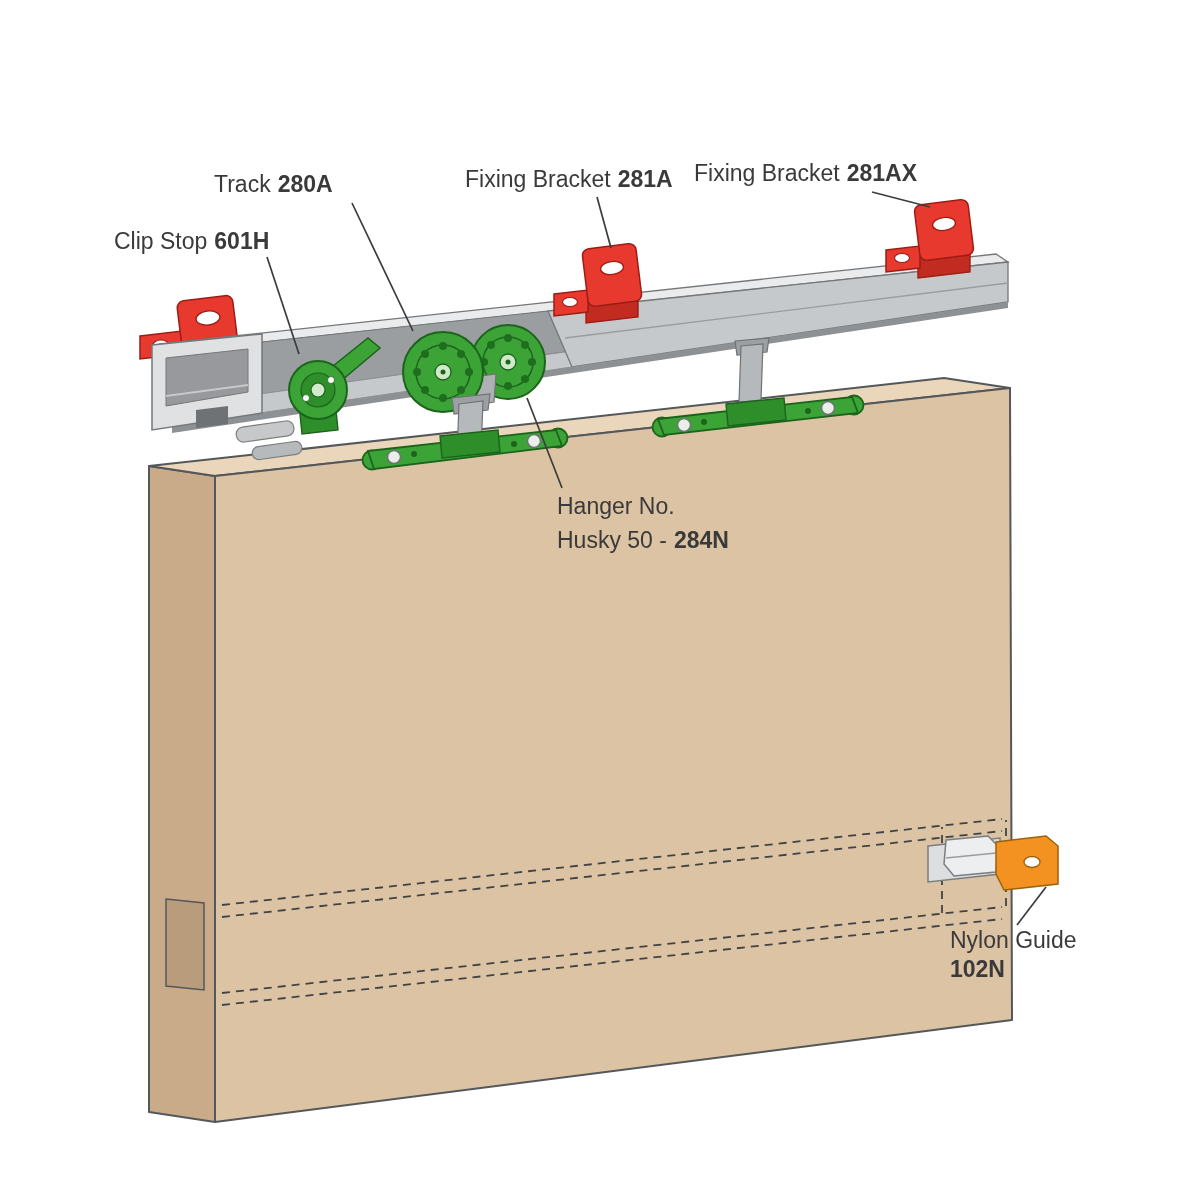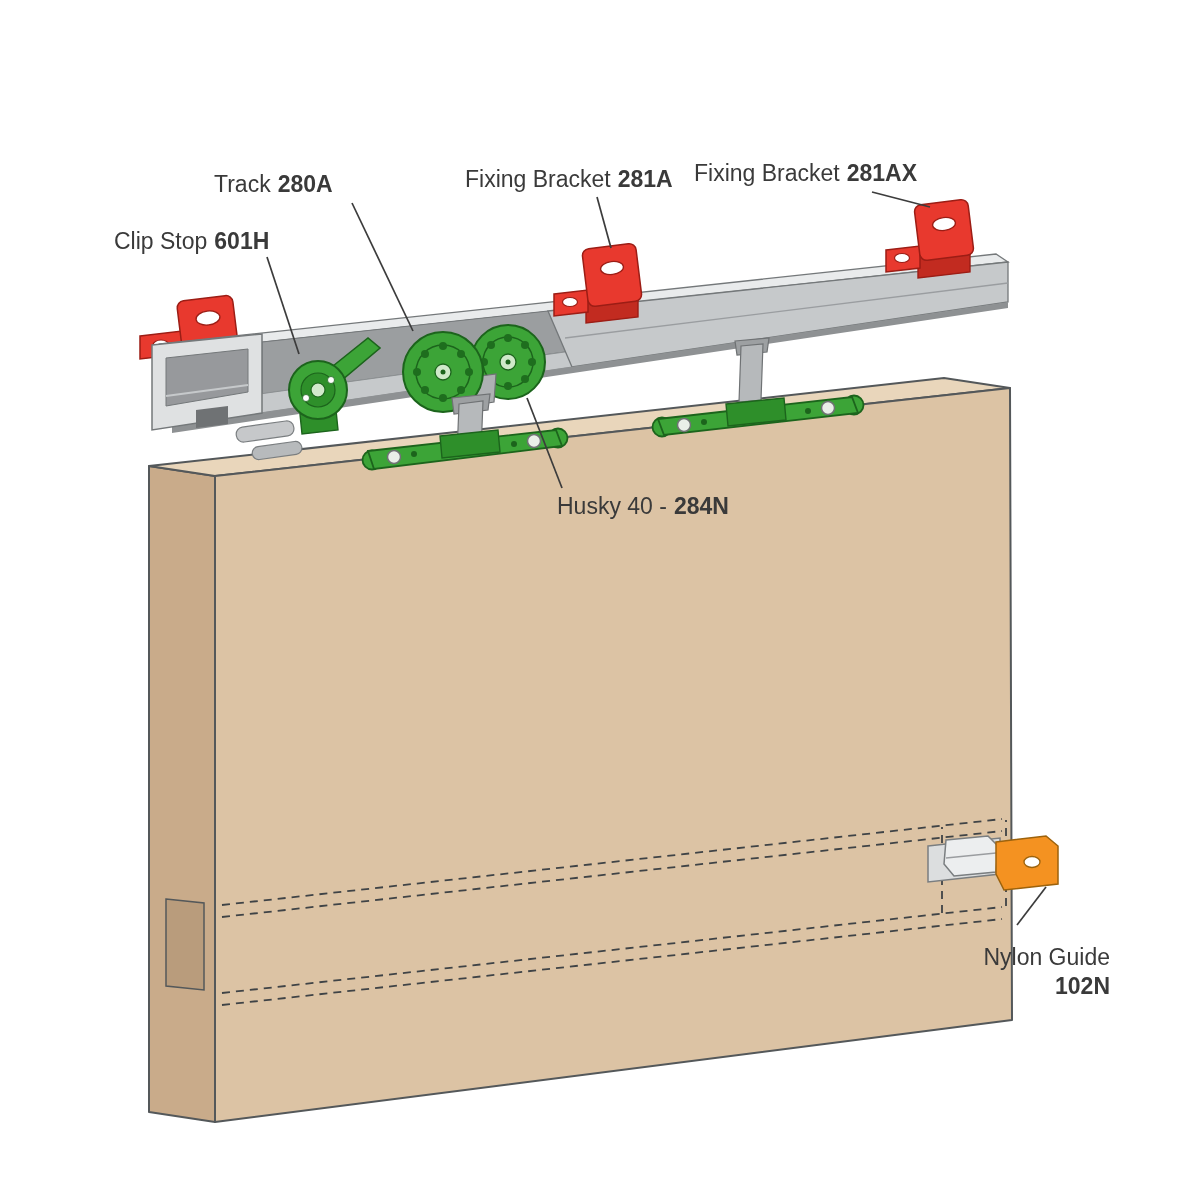--- a/index.html
+++ b/index.html
@@ -10,21 +10,21 @@
   svg{position:absolute;left:0;top:0;}
   .lbl{
     position:absolute;
     font-size:23px;
     line-height:1.25;
     color:#3a3a3a;
     white-space:nowrap;
   }
   .code{font-weight:bold;margin-left:7px;}
   .code-block{font-weight:bold;}
-  .nylon{width:160px;text-align:right;white-space:normal;margin-top:17px;}
+  .nylon{width:160px;text-align:left;white-space:normal;}
   .hanger-block div{line-height:34px;}
 </style>
 </head>
 <body>
 
 <div class="canvas">
 
 <svg width="1200" height="1200" viewBox="0 0 1200 1200">
 
   <g>
@@ -190,22 +190,23 @@
 
   <div class="lbl" style="left:686px;top:159px;margin-left:8px;">
     <span>Fixing Bracket</span><span class="code">281AX</span>
   </div>
 
   <div class="lbl" style="left:114px;top:227px;">
     <span>Clip Stop</span><span class="code">601H</span>
   </div>
 
   <div class="lbl hanger-block" style="left:557px;top:489px;">
+    <div>Hanger No.</div>
     <div>
-      <span>Husky 40 -</span><span class="code">284N</span>
+      <span>Husky 50 -</span><span class="code">284N</span>
     </div>
   </div>
 
   <div class="lbl nylon" style="left:950px;top:926px;">
     <div>Nylon Guide</div>
     <div class="code-block">102N</div>
   </div>
 
 
 </div>

